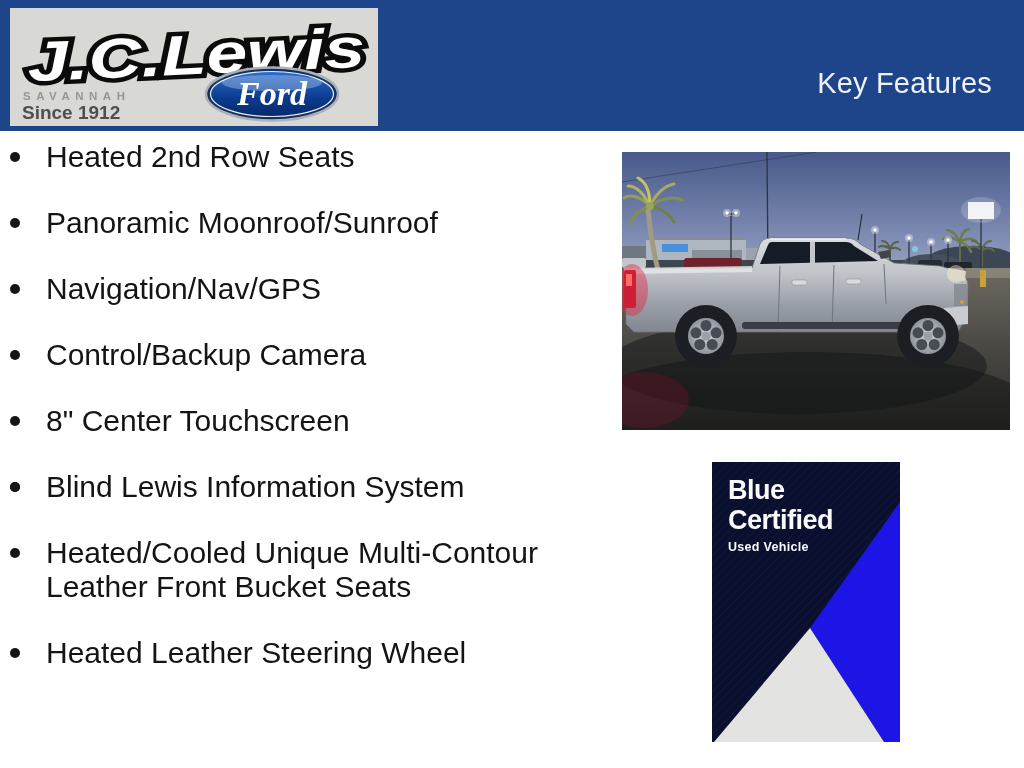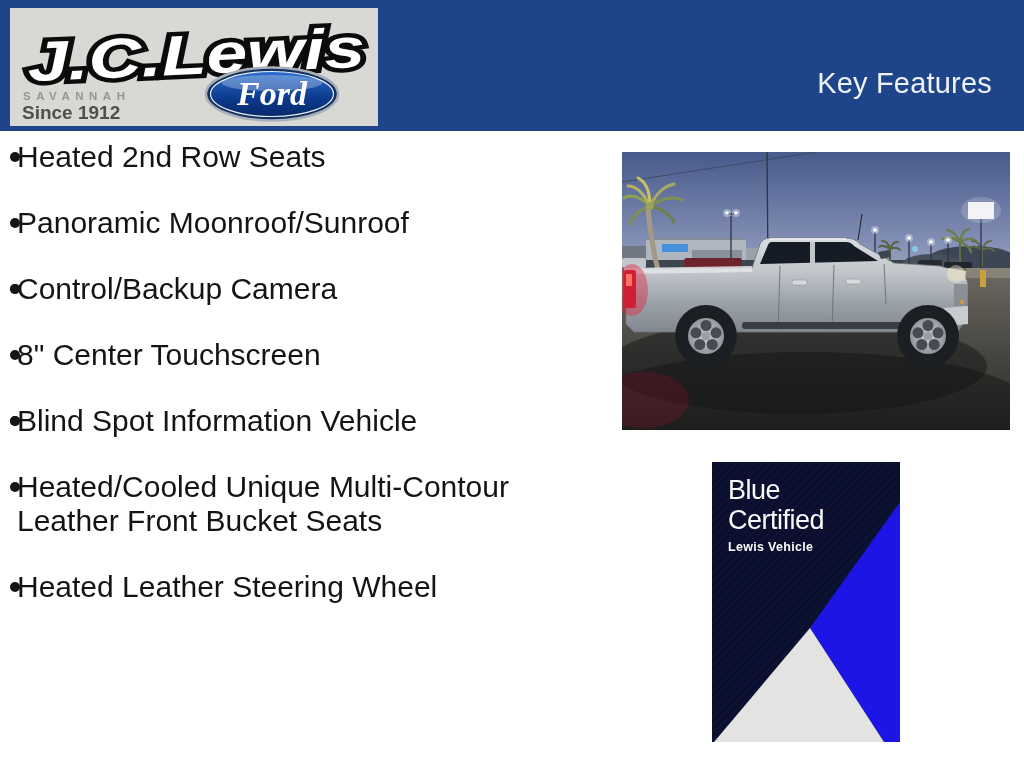--- a/index.html
+++ b/index.html
@@ -16,35 +16,35 @@
   .header{position:absolute;left:0;top:0;width:1024px;height:131px;background:var(--header-blue);}
   .logo-block{position:absolute;left:10px;top:8px;width:368px;height:118px;background:var(--logo-gray);}
   .logo-block svg{display:block;}
   .page-title{
     position:absolute;right:32px;top:66px;font-size:29px;line-height:34px;
     color:var(--title-text);letter-spacing:.2px;
   }
   
   .features{position:absolute;left:0;top:140px;width:565px;list-style:none;}
   .features li{
-    position:relative;padding-left:17px;margin-bottom:32px;
+    position:relative;padding-left:46px;margin-bottom:32px;
     font-size:30px;line-height:34px;color:var(--text);
   }
   .features .dot{
     position:absolute;left:10px;top:12px;width:10px;height:10px;
     border-radius:50%;background:#151515;
   }
   
   .photo{position:absolute;left:622px;top:152px;width:388px;height:278px;overflow:hidden;}
   .photo svg{display:block;}
   
   .badge{position:absolute;left:712px;top:462px;width:188px;height:280px;}
   .badge svg{display:block;position:absolute;left:0;top:0;}
   .badge-text{position:absolute;left:0;top:0;width:100%;height:100%;padding:13px 0 0 16px;color:#fafafa;}
-  .badge-text .b1,.badge-text .b2{font-size:27px;line-height:30px;font-weight:normal;letter-spacing:-.5px;}
+  .badge-text .b1,.badge-text .b2{font-size:27px;line-height:30px;font-weight:bold;letter-spacing:-.5px;}
   .badge-text .b3{font-size:12.5px;line-height:15px;font-weight:bold;margin-top:5px;letter-spacing:.3px;}
   svg text{font-family:"Liberation Sans",sans-serif;}
   svg text.ford-script{font-family:"Liberation Serif",serif;}
 </style>
 </head>
 <body>
 
 <div class="slide">
 
   <div class="header">
@@ -67,25 +67,25 @@
           <text class="ford-script" x="0" y="11" text-anchor="middle" font-size="34" font-weight="bold" font-style="italic" fill="#ffffff">Ford</text>
         </g>
       </svg>
     </div>
     <div class="page-title">Key Features</div>
   </div>
 
   <ul class="features">
     <li><span class="dot"></span><span>Heated 2nd Row Seats</span></li>
     <li><span class="dot"></span><span>Panoramic Moonroof/Sunroof</span></li>
-    <li><span class="dot"></span></li>
+    <li><span class="dot"></span><span>Navigation/Nav/GPS</span></li>
     <li><span class="dot"></span><span>Control/Backup Camera</span></li>
     <li><span class="dot"></span><span>8" Center Touchscreen</span></li>
     <li><span class="dot"></span></li>
-    <li><span class="dot"></span><span>Blind Spot Information Vehicle</span></li>
+    <li><span class="dot"></span><span>Blind Lewis Information System</span></li>
     <li><span class="dot"></span><span>Heated/Cooled Unique Multi-Contour Leather Front Bucket Seats</span></li>
     <li><span class="dot"></span><span>Heated Leather Steering Wheel</span></li>
   </ul>
 
   <div class="photo">
     <svg width="388" height="278" viewBox="0 0 388 278">
       <defs>
         <linearGradient id="sky" x1="0" y1="0" x2="0" y2="1">
           <stop offset="0" stop-color="#485a8a"></stop>
           <stop offset="0.7" stop-color="#7e8bb2"></stop>
@@ -245,17 +245,17 @@
           <line x1="0" y1="0" x2="0" y2="6" stroke="#121a46" stroke-width="2" opacity="0.6"></line>
         </pattern>
       </defs>
       <rect width="188" height="280" fill="url(#weave)"></rect>
       <polygon points="188,40 98,166 172,280 188,280" style="fill:var(--badge-blue,#1d15e6)"></polygon>
       <polygon points="98,166 2,280 172,280" style="fill:var(--badge-gray,#e3e3e2)"></polygon>
     </svg>
     <div class="badge-text">
       <div class="b1">Blue</div>
       <div class="b2">Certified</div>
-      <div class="b3">Lewis Vehicle</div>
+      <div class="b3">Used Vehicle</div>
     </div>
   </div>
 
 </div>
 
 </body></html>

